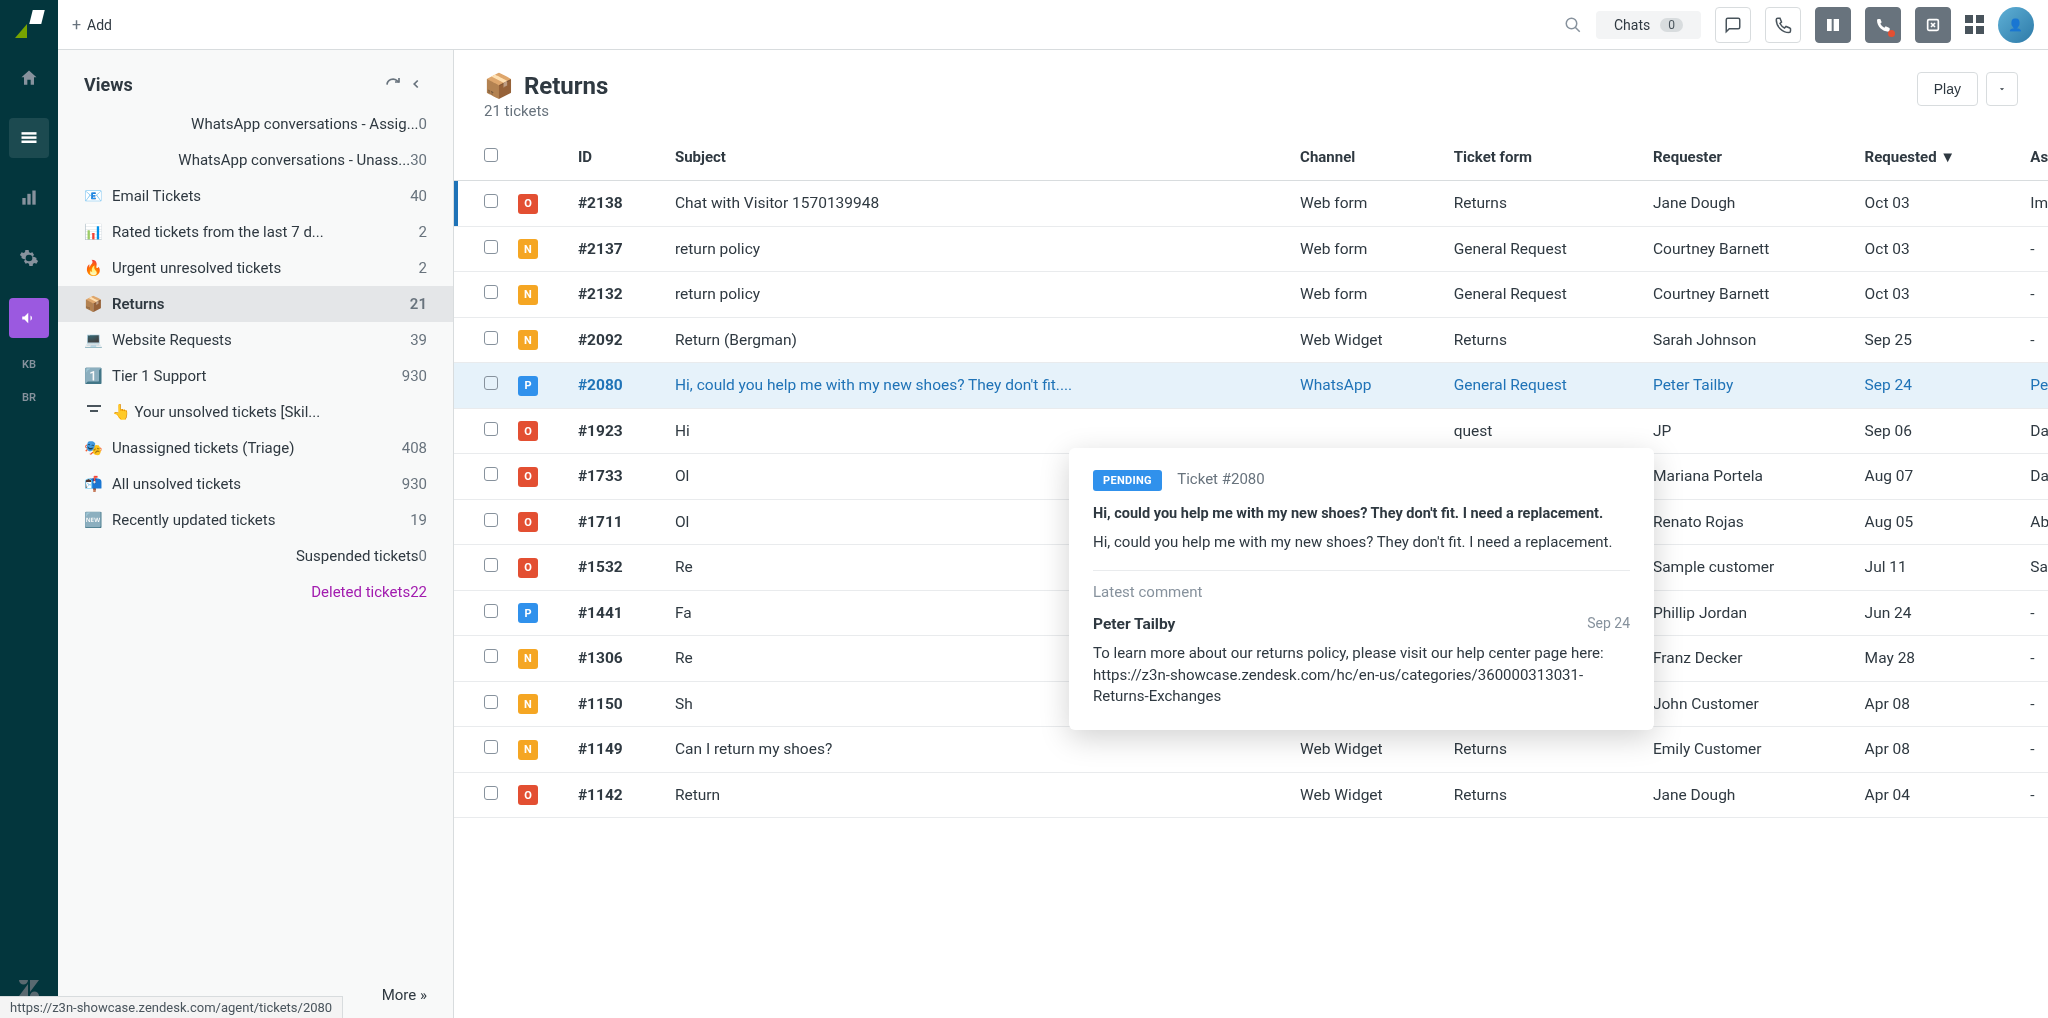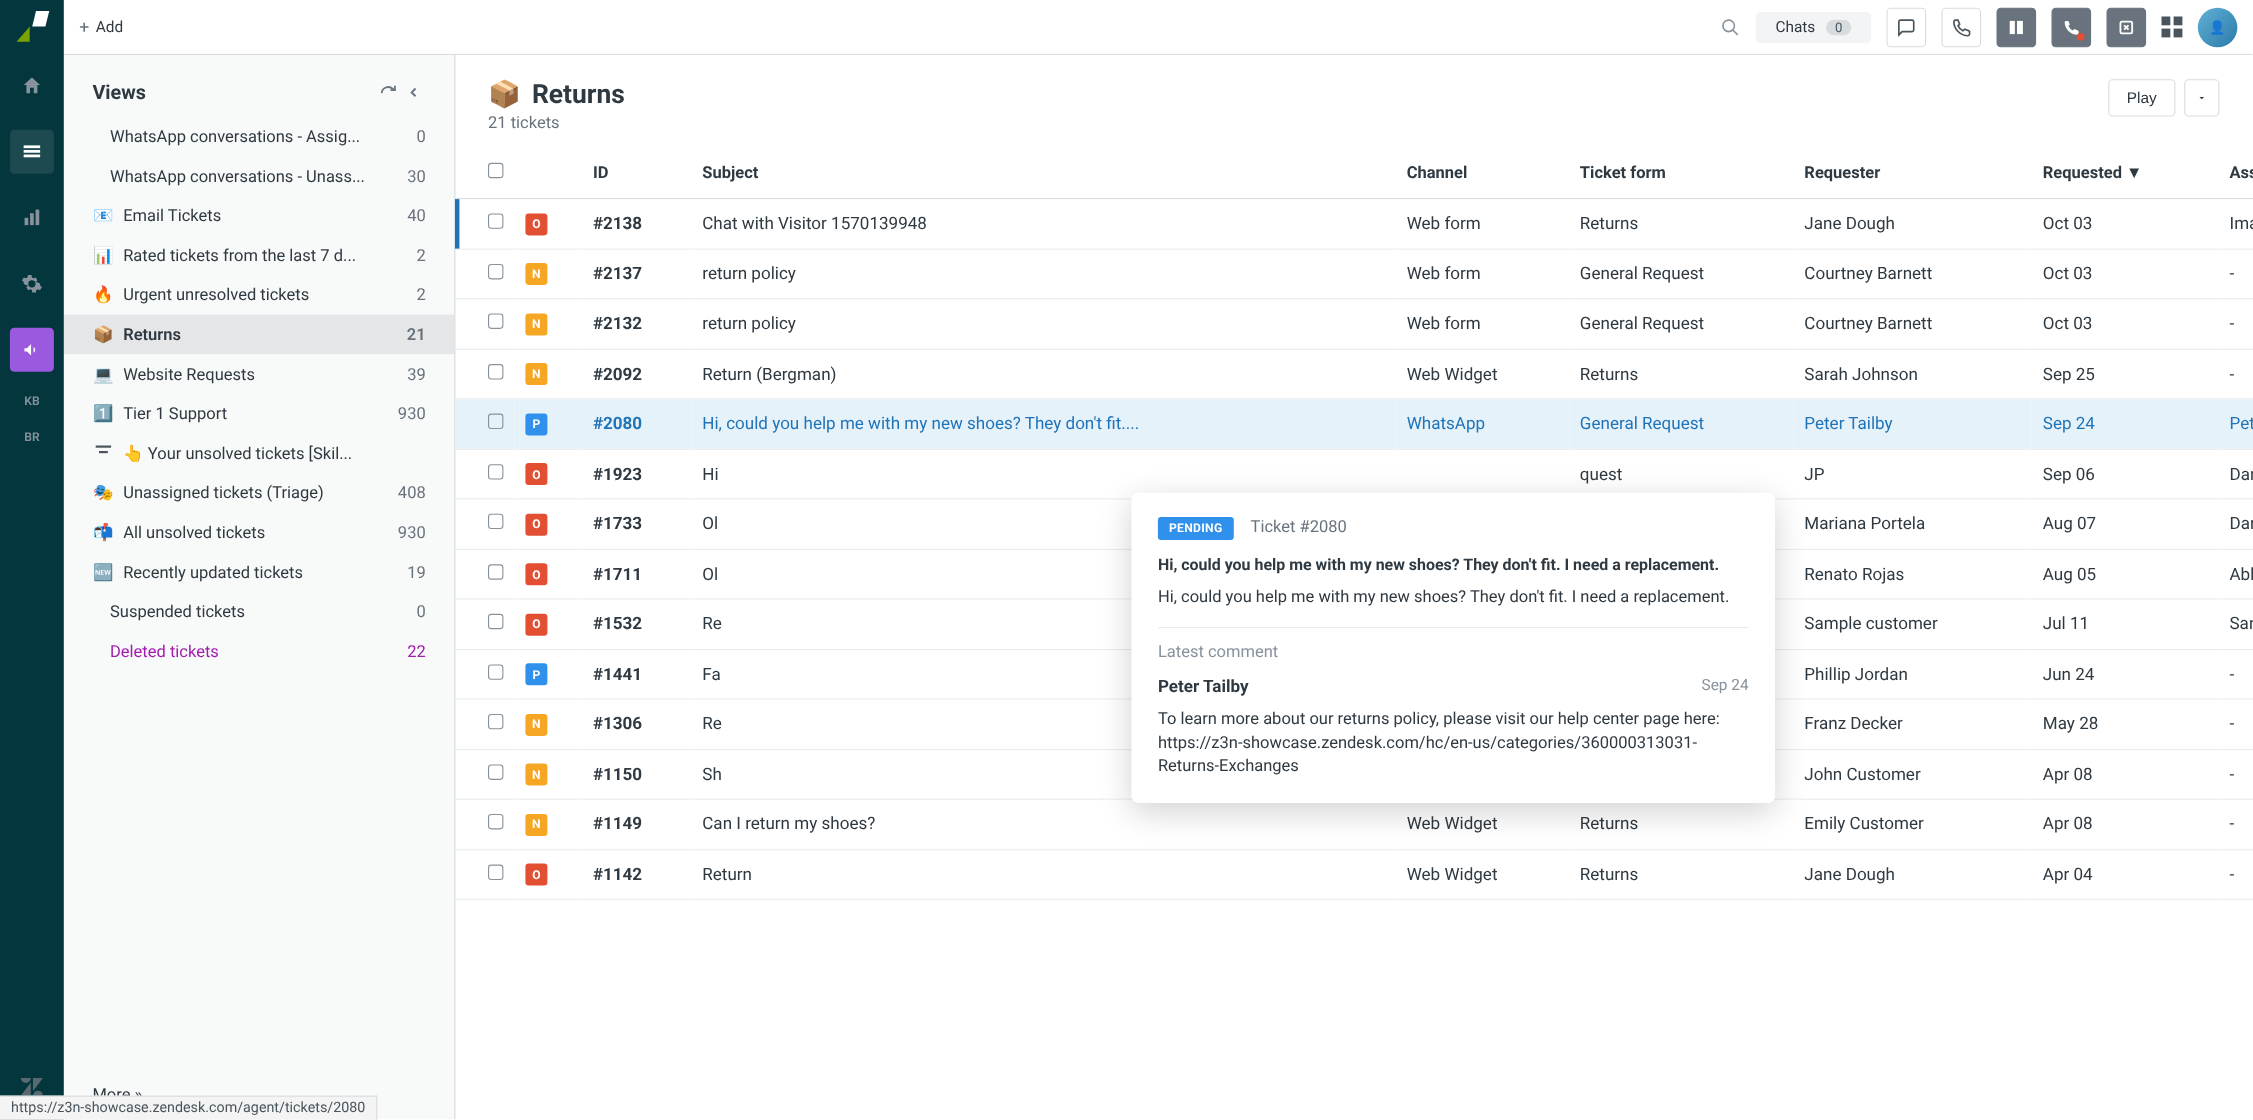--- a/index.html
+++ b/index.html
@@ -31,33 +31,33 @@
 .topbar .chats-pill { background:#f3f4f5; padding:6px 18px; border-radius:4px; display:flex; align-items:center; gap:10px; cursor:pointer; }
 .topbar .chats-pill .count { background:#d8dcde; border-radius:10px; padding:0 8px; font-size:12px; color:#49545c;}
 .topbar .search-ico { color:#87929d; cursor:pointer; }
 .topbar .apps { display:grid; grid-template-columns:repeat(2,8px); grid-template-rows:repeat(2,8px); gap:3px; cursor:pointer;}
 .topbar .apps span{background:#49545c;}
 .avatar{width:36px;height:36px;border-radius:50%;background:linear-gradient(135deg,#5fb0d6,#2d7aa8);display:flex;align-items:center;justify-content:center;color:#fff;font-size:12px;cursor:pointer;}
 
 .body { flex:1; display:flex; overflow:hidden; }
 
 
-.views { width:356px; border-right:1px solid #d8dcde; background:#f8f9f9; display:flex; flex-direction:column; position:relative; }
+.views { width:396px; border-right:1px solid #d8dcde; background:#f8f9f9; display:flex; flex-direction:column; position:relative; }
 .views-header { padding:22px 26px 10px; display:flex; align-items:center; }
 .views-header h2 { font-size:18px; font-weight:700; flex:1; }
 .views-header .refresh,.views-header .collapse { color:#68737d; cursor:pointer; padding:4px; }
 .views-list { flex:1; overflow-y:auto; }
 .view-row { display:flex; align-items:center; padding:9px 26px; cursor:pointer; color:#2f3941; font-size:15px; }
 .view-row.active { background:#e4e6e8; font-weight:600; }
 .view-row .vicon { width:20px; margin-right:8px; font-size:15px; text-align:center;}
 .view-row .vname { flex:1; overflow:hidden; text-overflow:ellipsis; white-space:nowrap; }
 .view-row .vcount { color:#68737d; font-size:15px; }
 .view-row.deleted .vname,.view-row.deleted .vcount { color:#a21caf; }
-.view-row.nopad .vname{margin-left:16px;}
-.views-more { padding:14px 26px; color:#2f3941; cursor:pointer; font-size:15px;}
+.view-row.nopad .vname{margin-left:0;text-align:right;}
+.views-more { padding:14px 26px; color:#2f3941; cursor:pointer; font-size:15px;text-align:right;}
 .filter-ico{display:inline-block;width:14px;height:12px;position:relative;}
 .filter-ico::before{content:"";position:absolute;top:0;left:0;right:0;border-top:2px solid #49545c;}
 .filter-ico::after{content:"";position:absolute;top:5px;left:3px;right:3px;border-top:2px solid #49545c;box-shadow:0 5px 0 -3px #49545c;}
 
 
 .tickets { flex:1; overflow:auto; padding:0; position:relative; }
 .tickets-header { padding:22px 30px 18px; display:flex; align-items:flex-start; }
 .tickets-header .title-wrap{flex:1;}
 .tickets-header h1 { font-size:24px; font-weight:700; color:#2f3941; display:flex; align-items:center; gap:10px;}
 .tickets-header .sub { color:#68737d; margin-top:2px; font-size:15px;}

